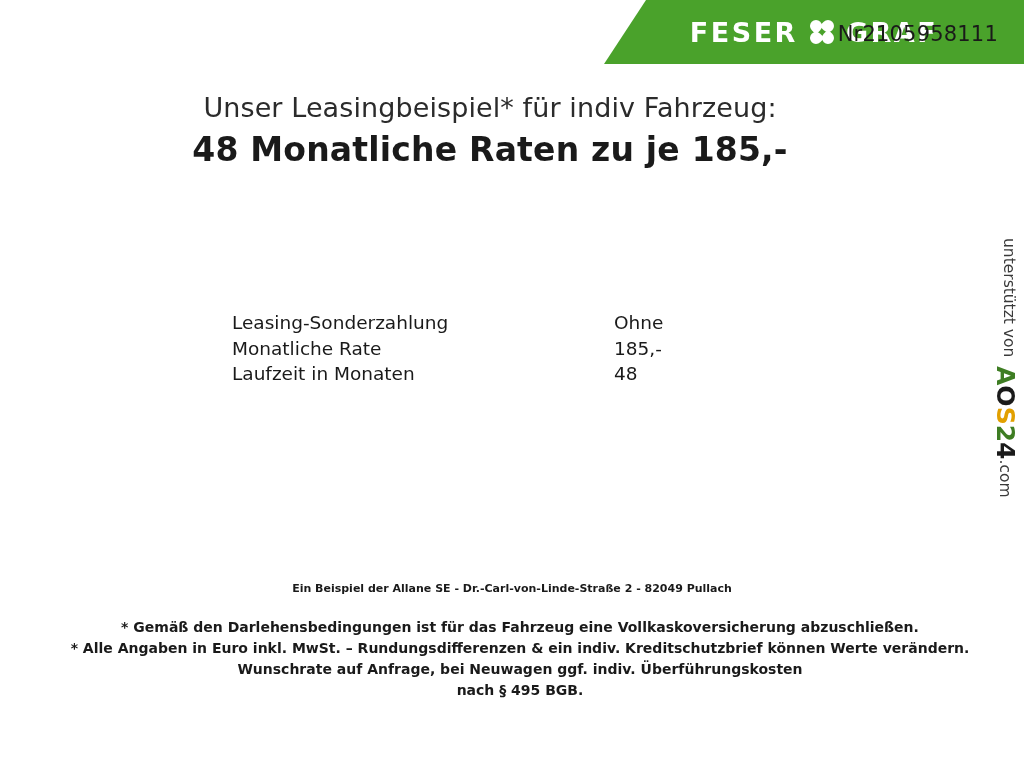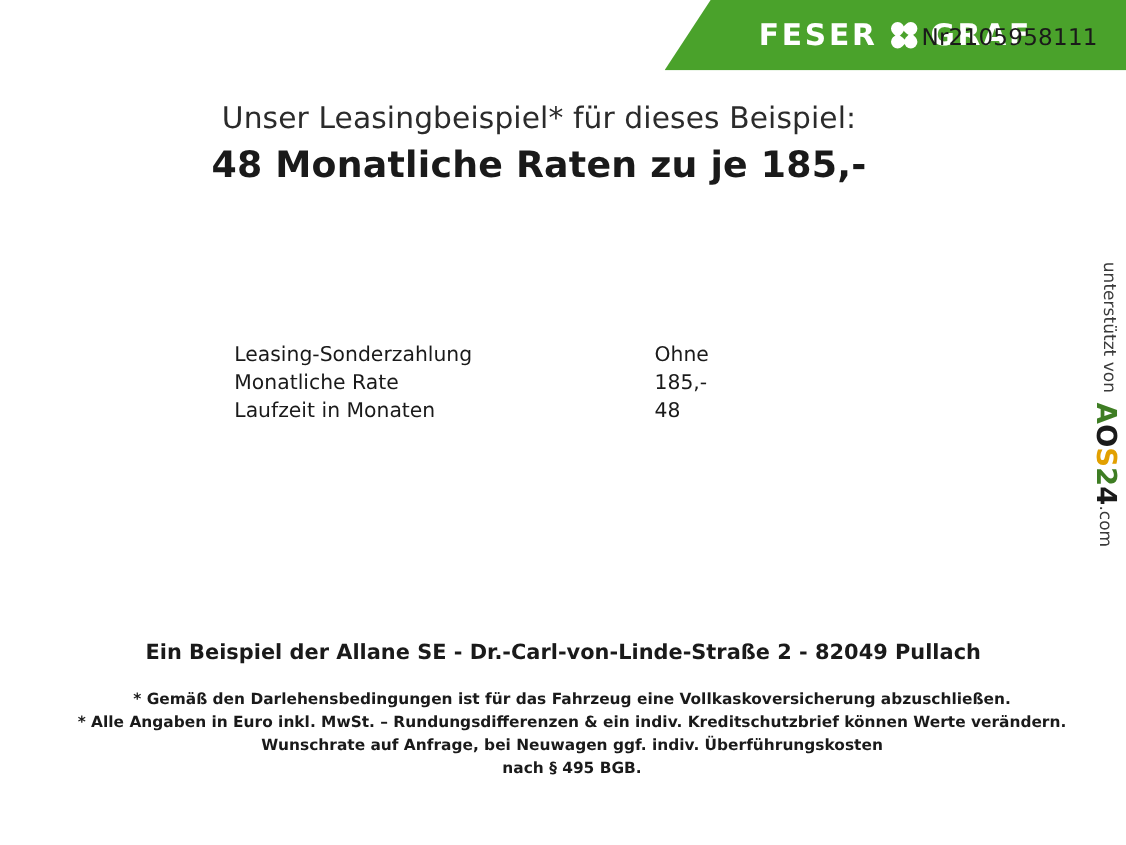--- a/index.html
+++ b/index.html
@@ -92,42 +92,42 @@
     font-weight: bold;
     color: #1a1a1a;
     margin-top: 7px;
     letter-spacing: 0.2px;
   }
 
   
   .details {
     position: absolute;
     top: 312px;
-    left: 213px;
+    left: 232px;
     font-size: 18.5px;
     color: #1a1a1a;
   }
   .details-row {
     display: flex;
     height: 25.5px;
     align-items: flex-start;
   }
   .details-label { width: 382px; }
   .details-value { }
 
   
   .footer {
     position: absolute;
     top: 582px;
     left: 0;
     width: 1024px;
     text-align: center;
   }
   .footer-company {
-    font-size: 19px;
+    font-size: 11px;
     font-weight: bold;
     color: #1a1a1a;
   }
   .footer-notes {
     margin-top: 22px;
     font-size: 14px;
     font-weight: bold;
     color: #1a1a1a;
     line-height: 20px;
     padding-left: 16px;
@@ -176,21 +176,21 @@
           <span></span>
           <span></span>
       </span>
       <span>GRAF</span>
     </div>
   </div>
   <div class="vehicle-id">Nr2105958111</div>
 </div>
 
 <div class="title-block">
-  <div class="title-line1">Unser Leasingbeispiel* für dieses Beispiel:</div>
+  <div class="title-line1">Unser Leasingbeispiel* für indiv Fahrzeug:</div>
   <div class="title-line2">48 Monatliche Raten zu je 185,-</div>
 </div>
 
 <div class="details">
   <div class="details-row">
     <div class="details-label">Leasing-Sonderzahlung</div>
     <div class="details-value">Ohne</div>
   </div>
   <div class="details-row">
     <div class="details-label">Monatliche Rate</div>

